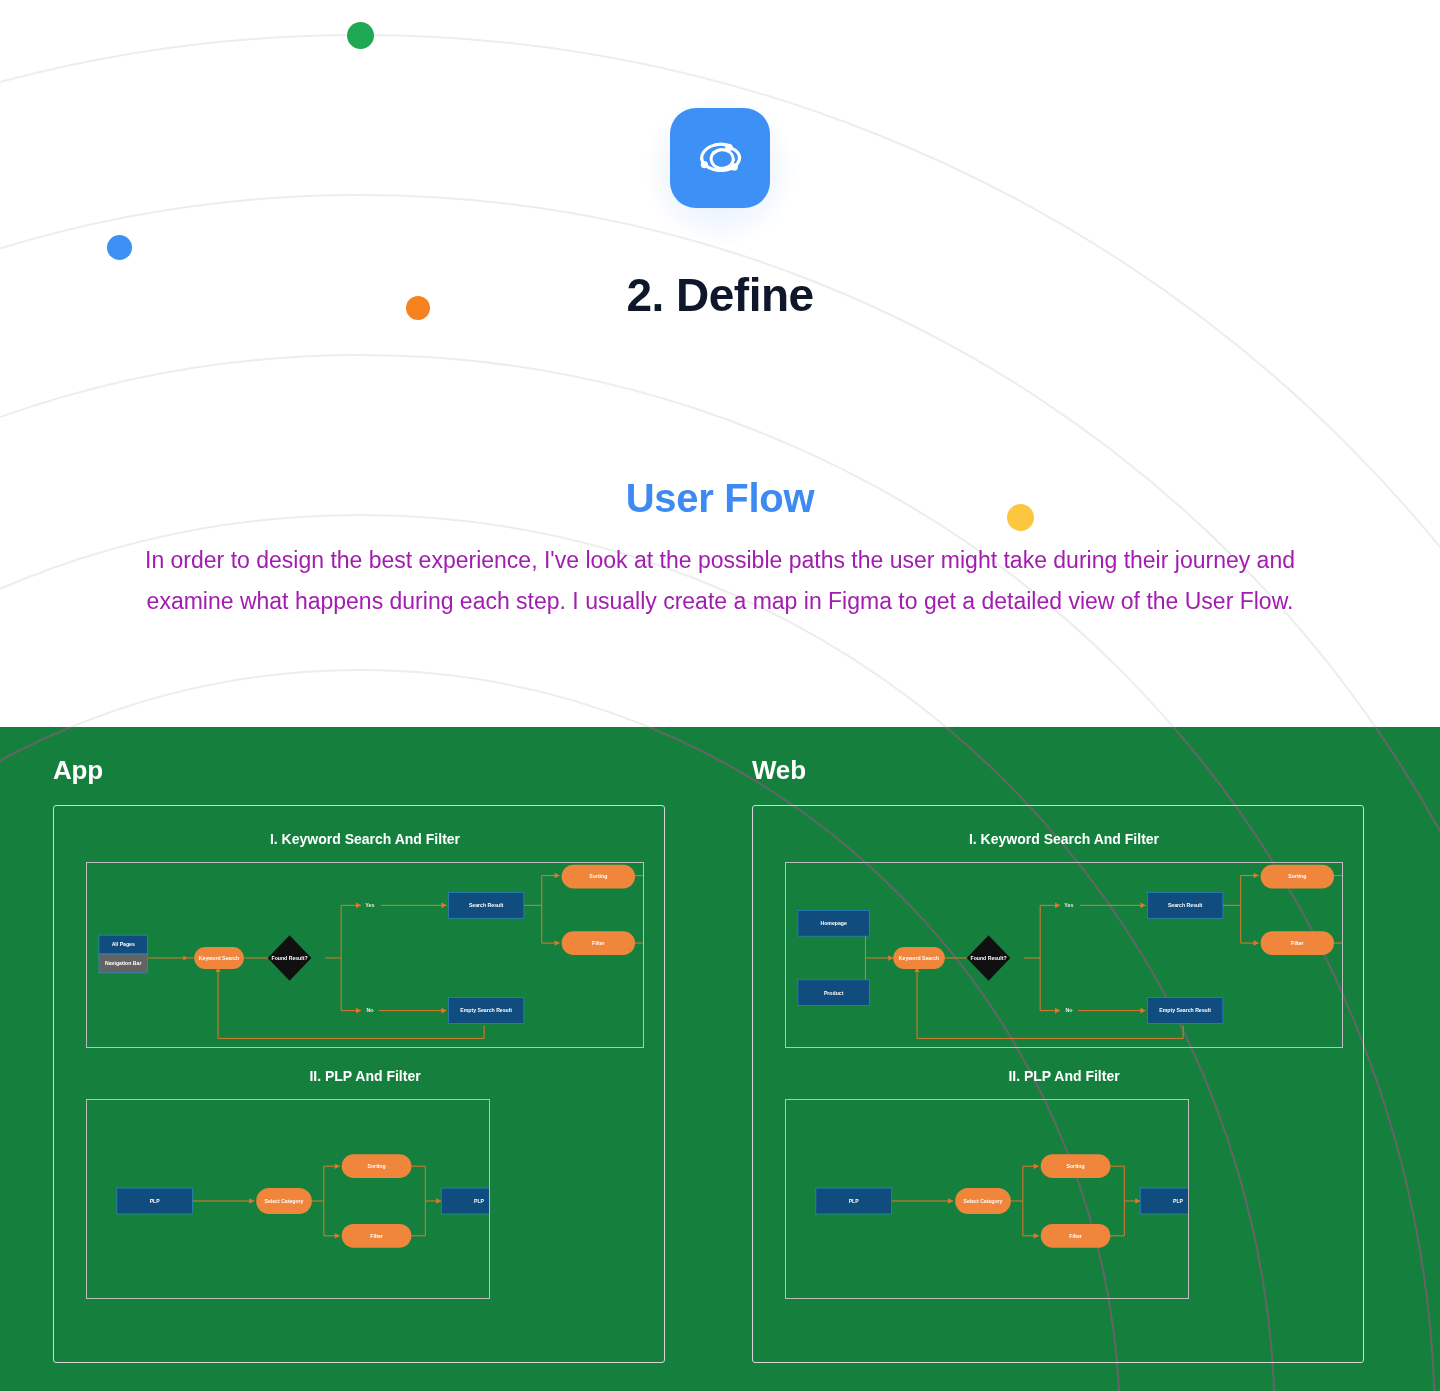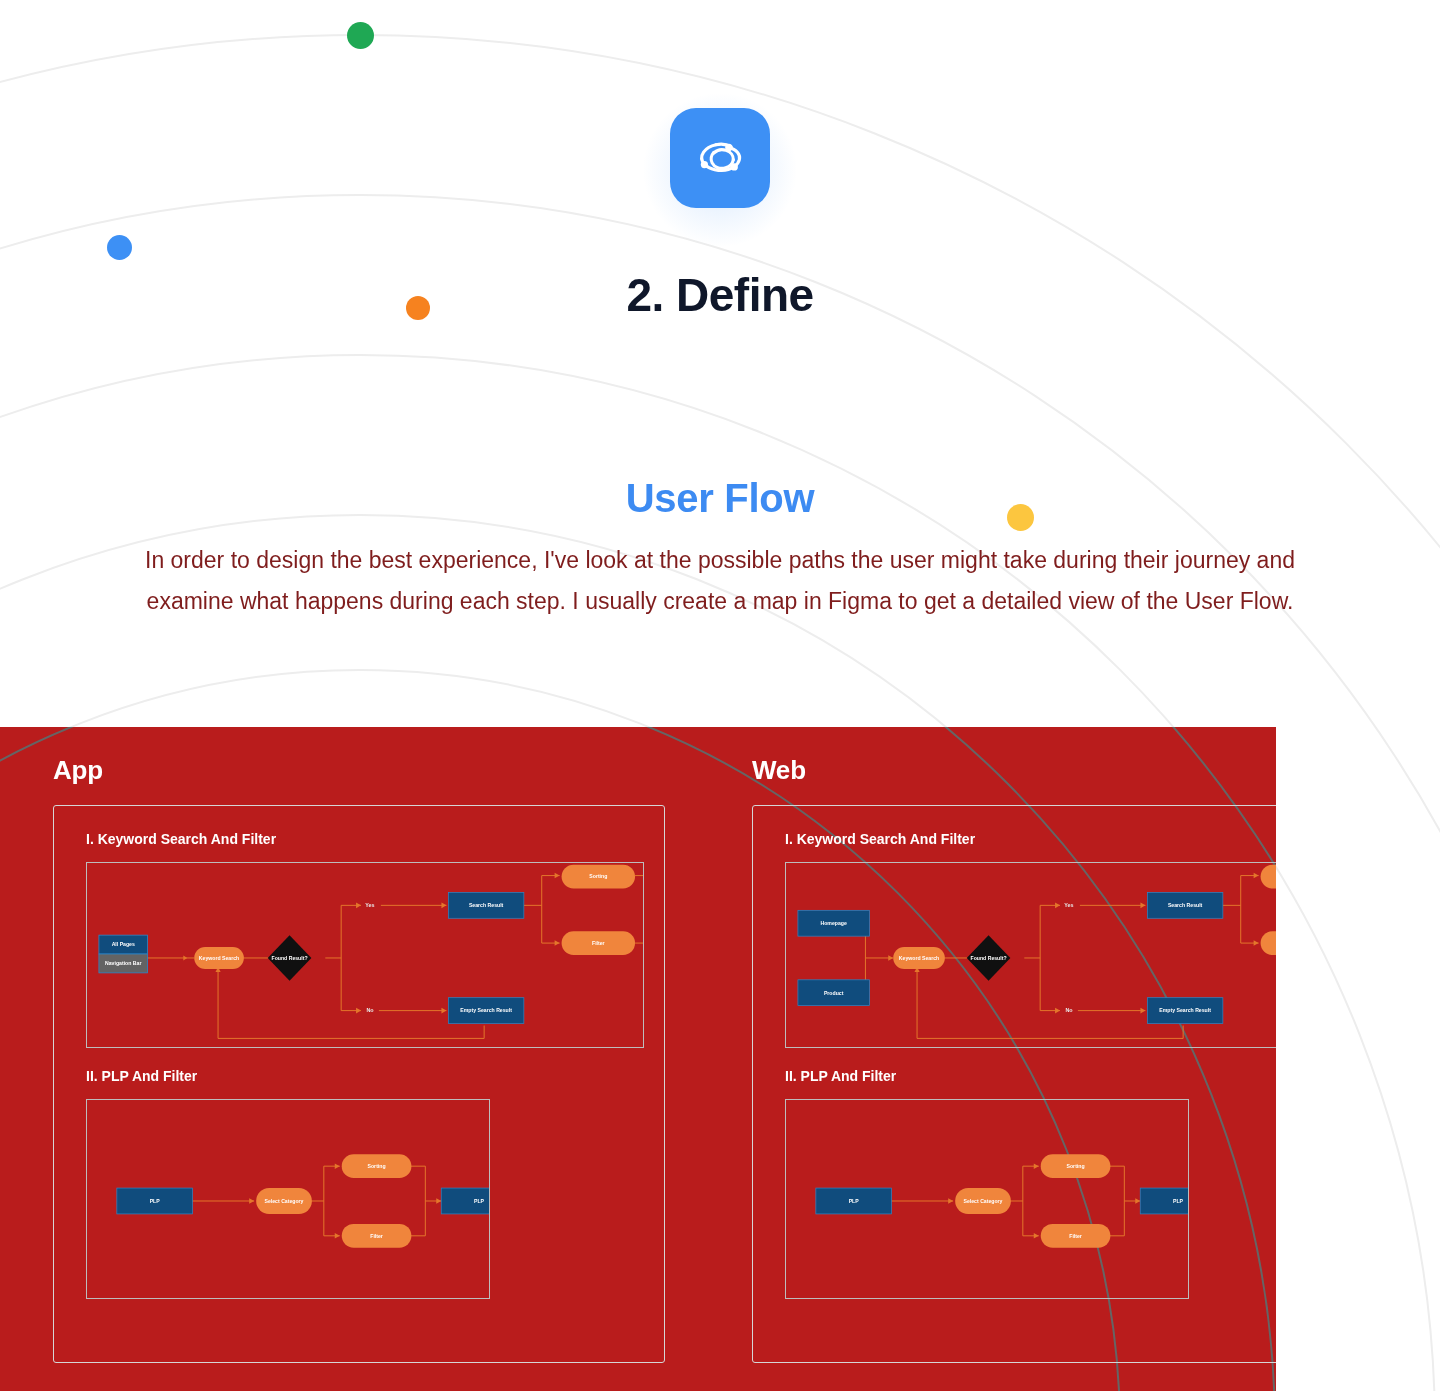--- a/index.html
+++ b/index.html
@@ -89,31 +89,31 @@
     margin-top: 32px;
   }
 
   .hero-body {
     position: absolute;
     left: 130px; top: 540px;
     width: 1180px;
     text-align: center;
     font-size: 23px;
     line-height: 41px;
-    color: #7f1d1d;
+    color: #a21caf;
     z-index: 3;
   }
 
   
   .dark {
     position: relative;
     z-index: 2;
-    width: 1276px;
+    width: 1440px;
     height: 664px;
-    background: #b91c1c;
+    background: #15803d;
     overflow: hidden;
   }
   .dark-arcs {
     position: absolute;
     left: 0; top: -727px;
     width: 1440px; height: 1391px;
     pointer-events: none;
   }
 
   .columns {
@@ -133,20 +133,21 @@
     color: #ffffff;
     margin-bottom: 19px;
     letter-spacing: -0.2px;
   }
 
   .panel {
     border: 1px solid #d6d6d6;
     border-radius: 3px;
     padding: 25px 20px 22px 32px;
     height: 558px;
+    text-align: center;
   }
 
   .sub-heading {
     font-size: 14px;
     font-weight: bold;
     color: #ffffff;
     margin-bottom: 15px;
   }
 
   .flow-box {

